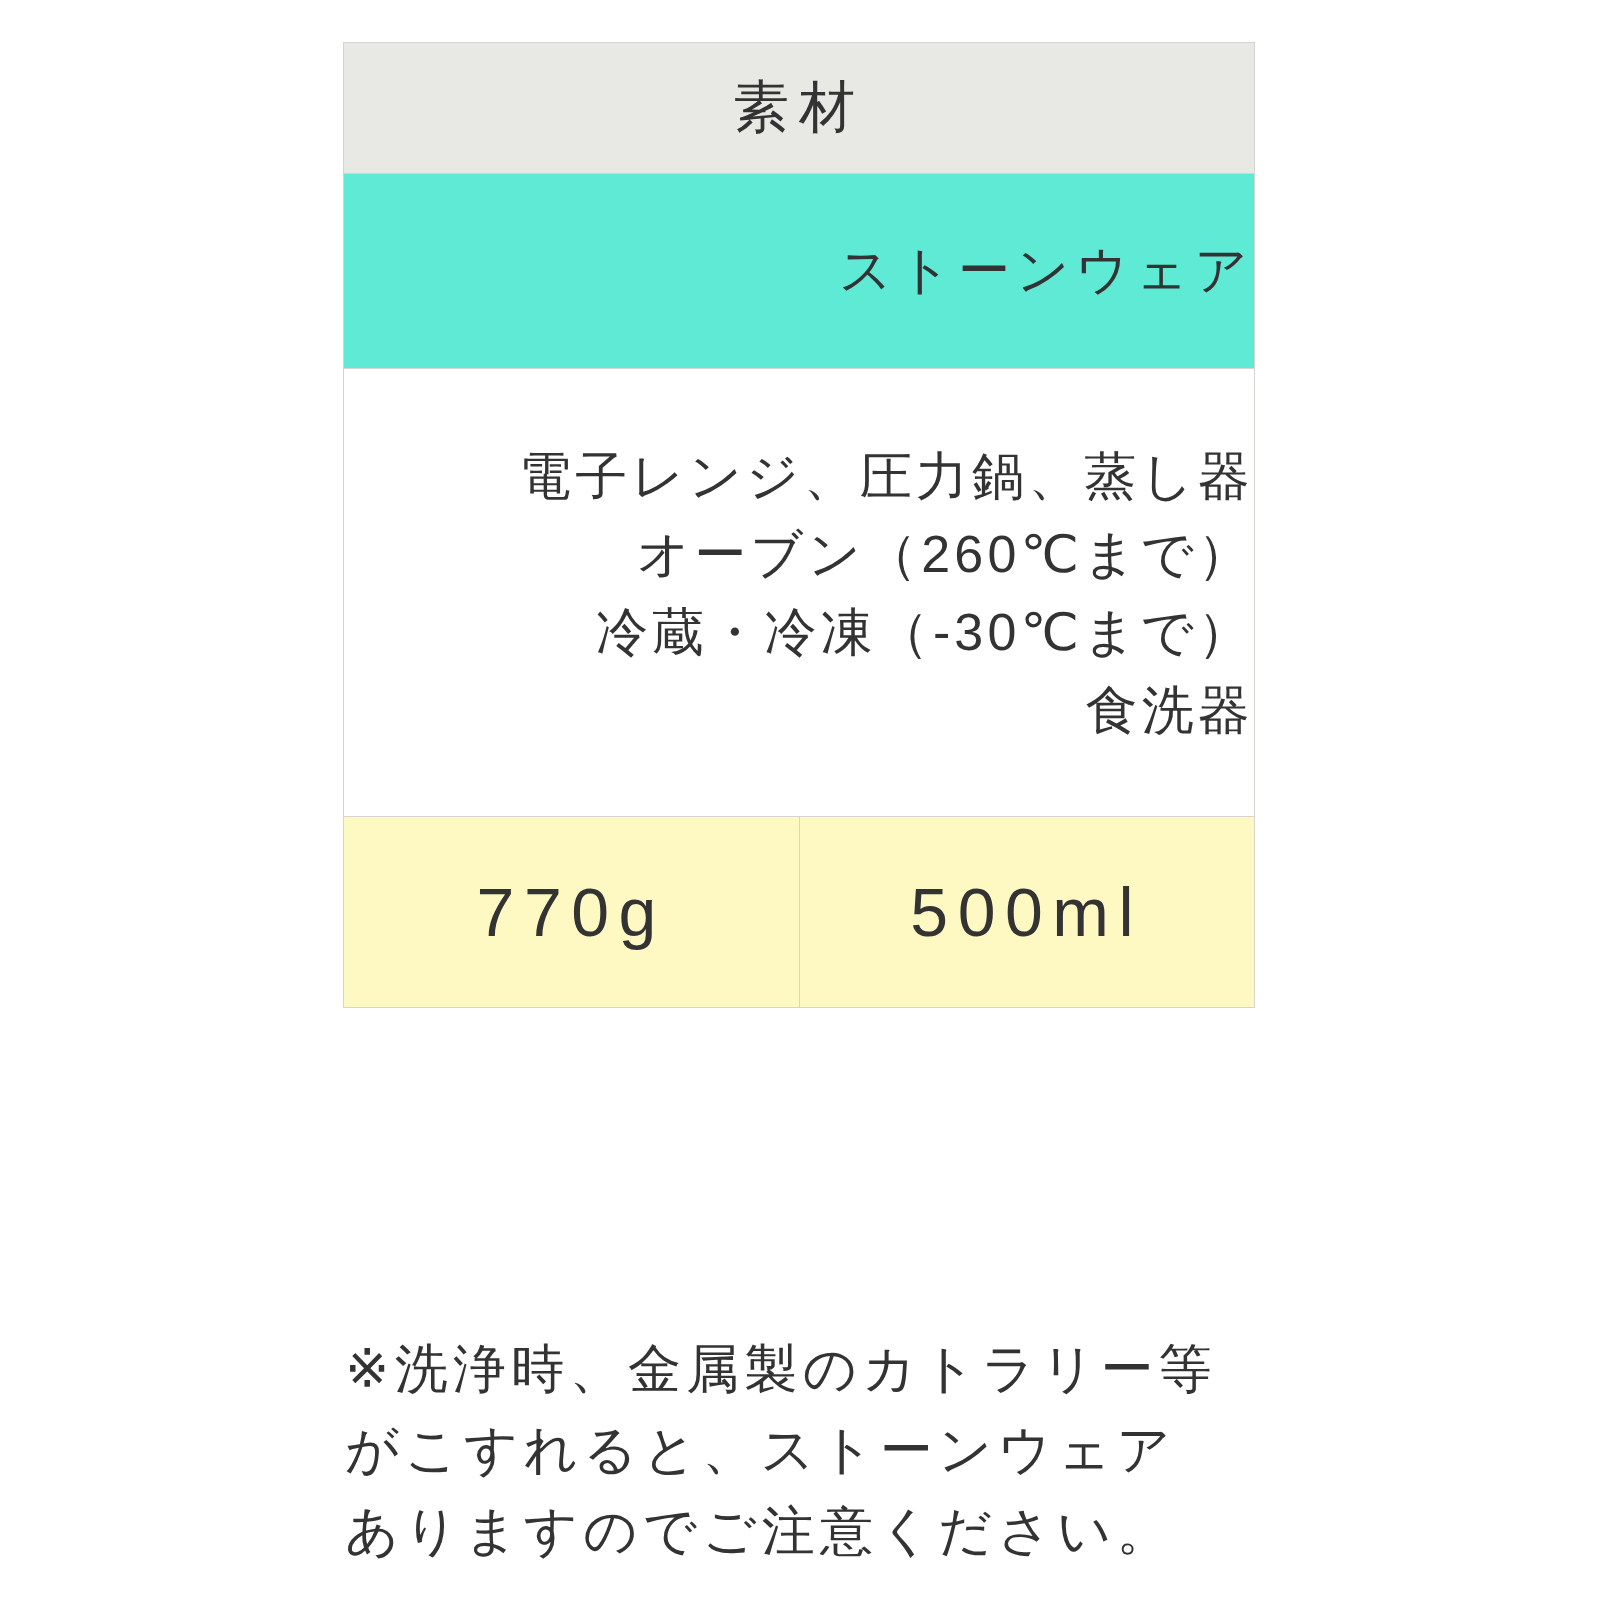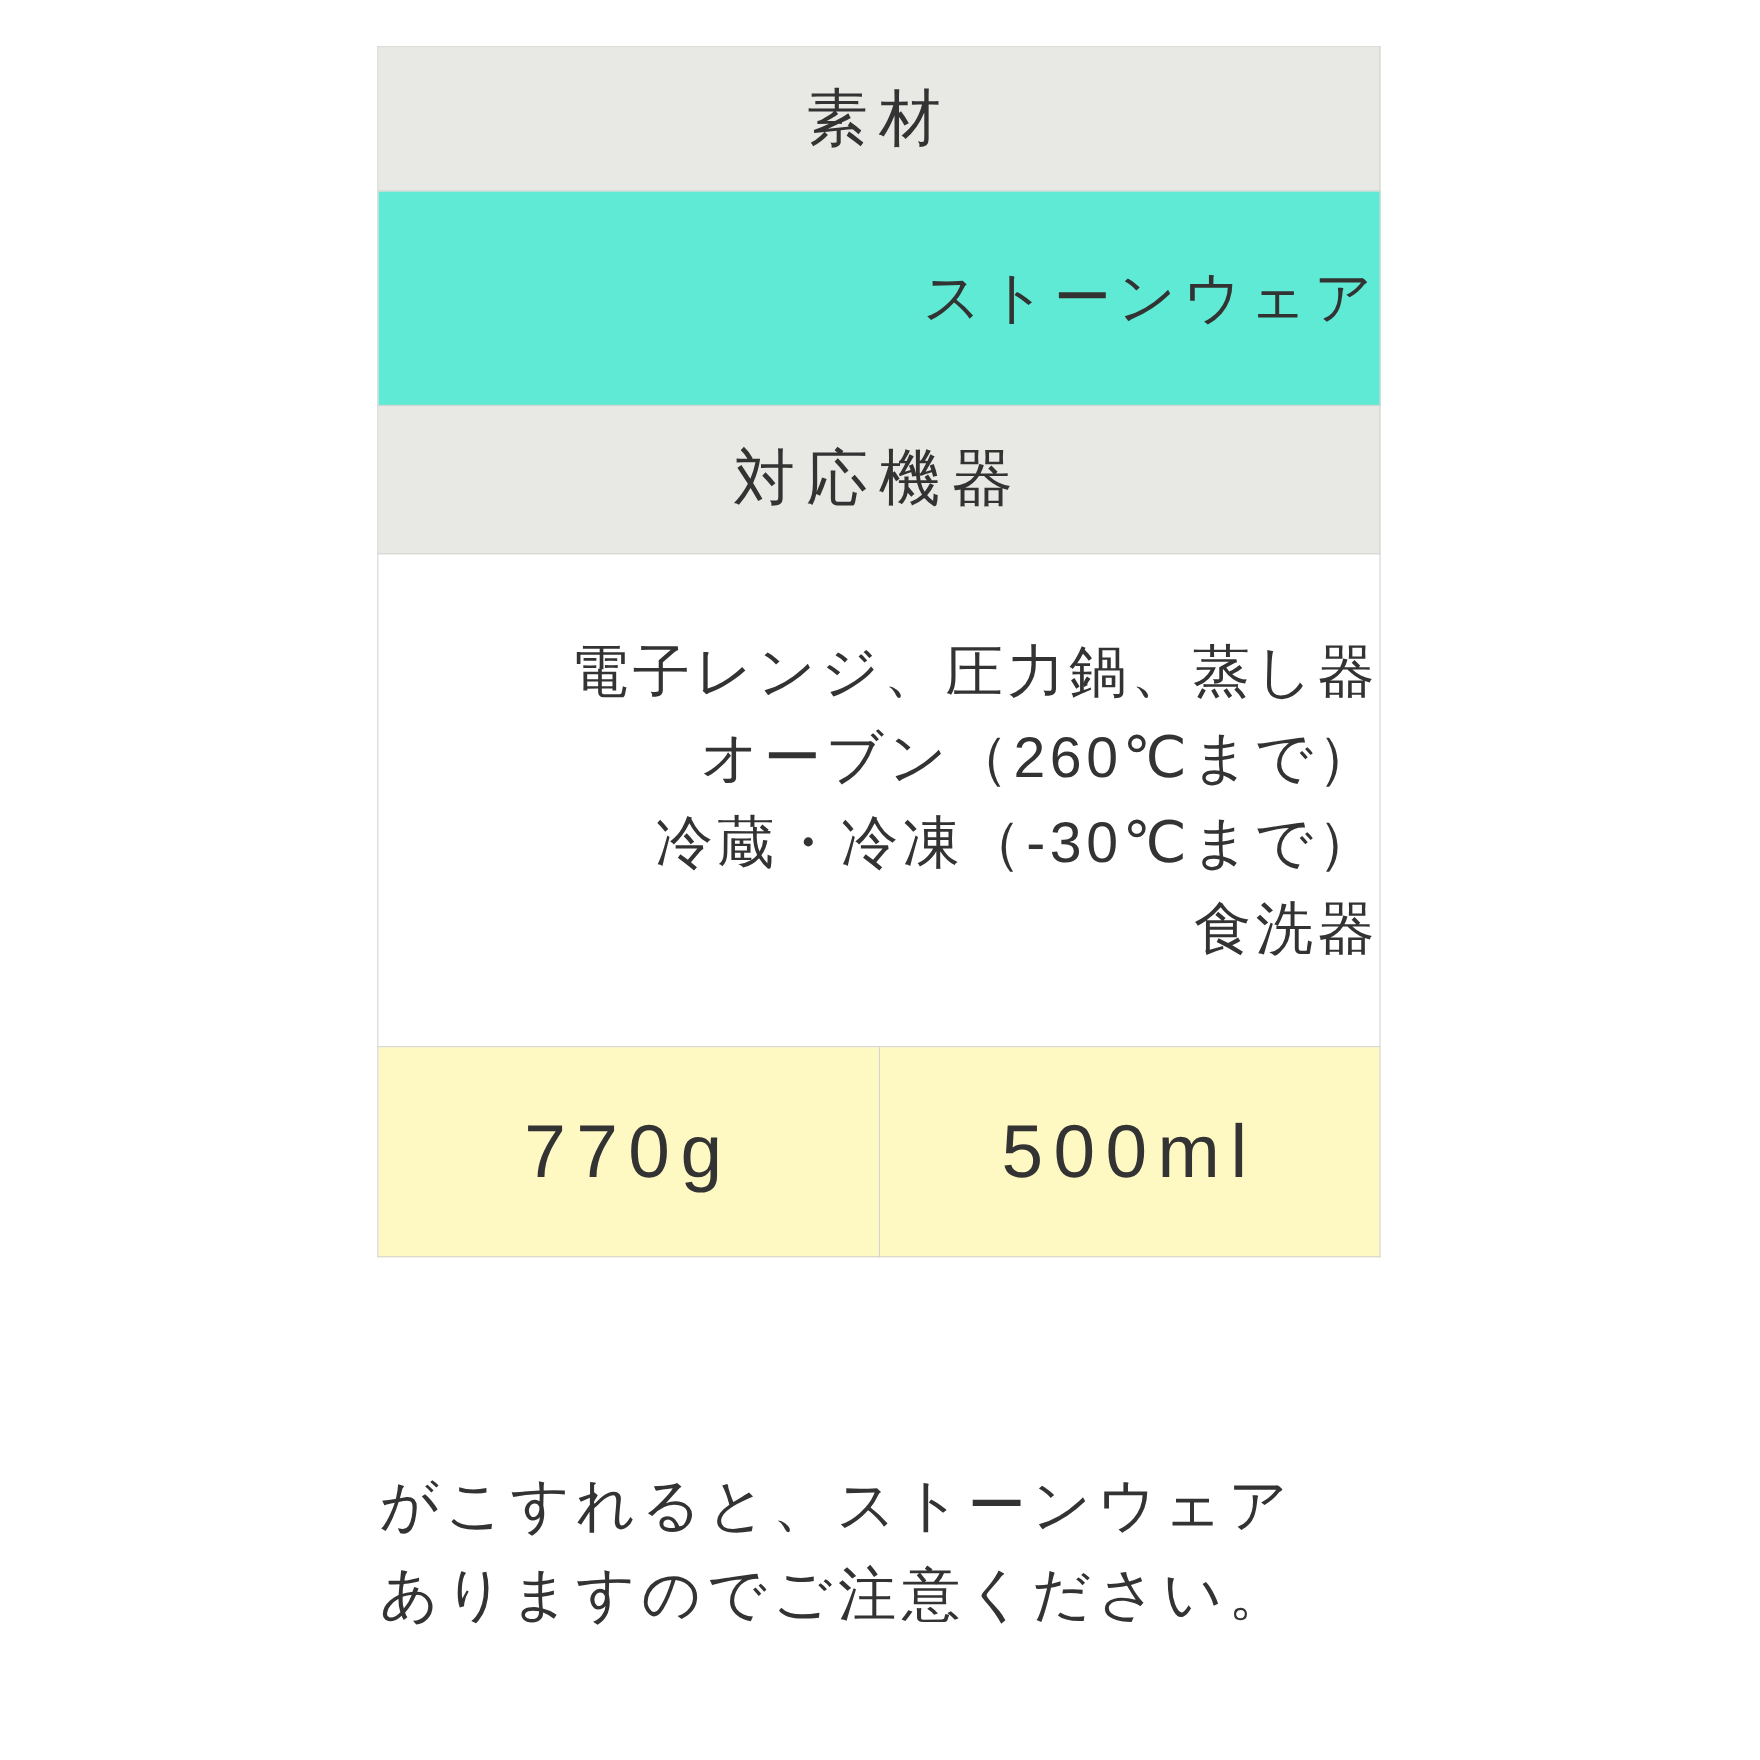--- a/index.html
+++ b/index.html
@@ -97,40 +97,38 @@
     <tbody>
 
       <tr>
         <th colspan="2" class="r-material-h">素材</th>
       </tr>
 
       <tr>
         <td colspan="2" class="r-material-v cell-center">ストーンウェア</td>
       </tr>
 
-      <tr>
-        <th colspan="2" class="r-devices-h">対応機器</th>
-      </tr>
 
       <tr>
         <td colspan="2" class="r-devices-v cell-devices">
           <div class="line">電子レンジ、圧力鍋、蒸し器</div>
           <div class="line">オーブン（260℃まで）</div>
           <div class="line">冷蔵・冷凍（-30℃まで）</div>
           <div class="line">食洗器</div>
         </td>
       </tr>
 
 
       <tr>
         <td class="r-bottom-v cell-value">770g</td>
         <td class="r-bottom-v cell-value">500ml</td>
       </tr>
 
     </tbody>
   </table>
 
   <div class="note">
+    <div class="note-line">※洗浄時、金属製のカトラリー等</div>
     <div class="note-line">がこすれると、ストーンウェア</div>
     <div class="note-line">ありますのでご注意ください。</div>
   </div>
 
 </div>
 
 </body></html>

